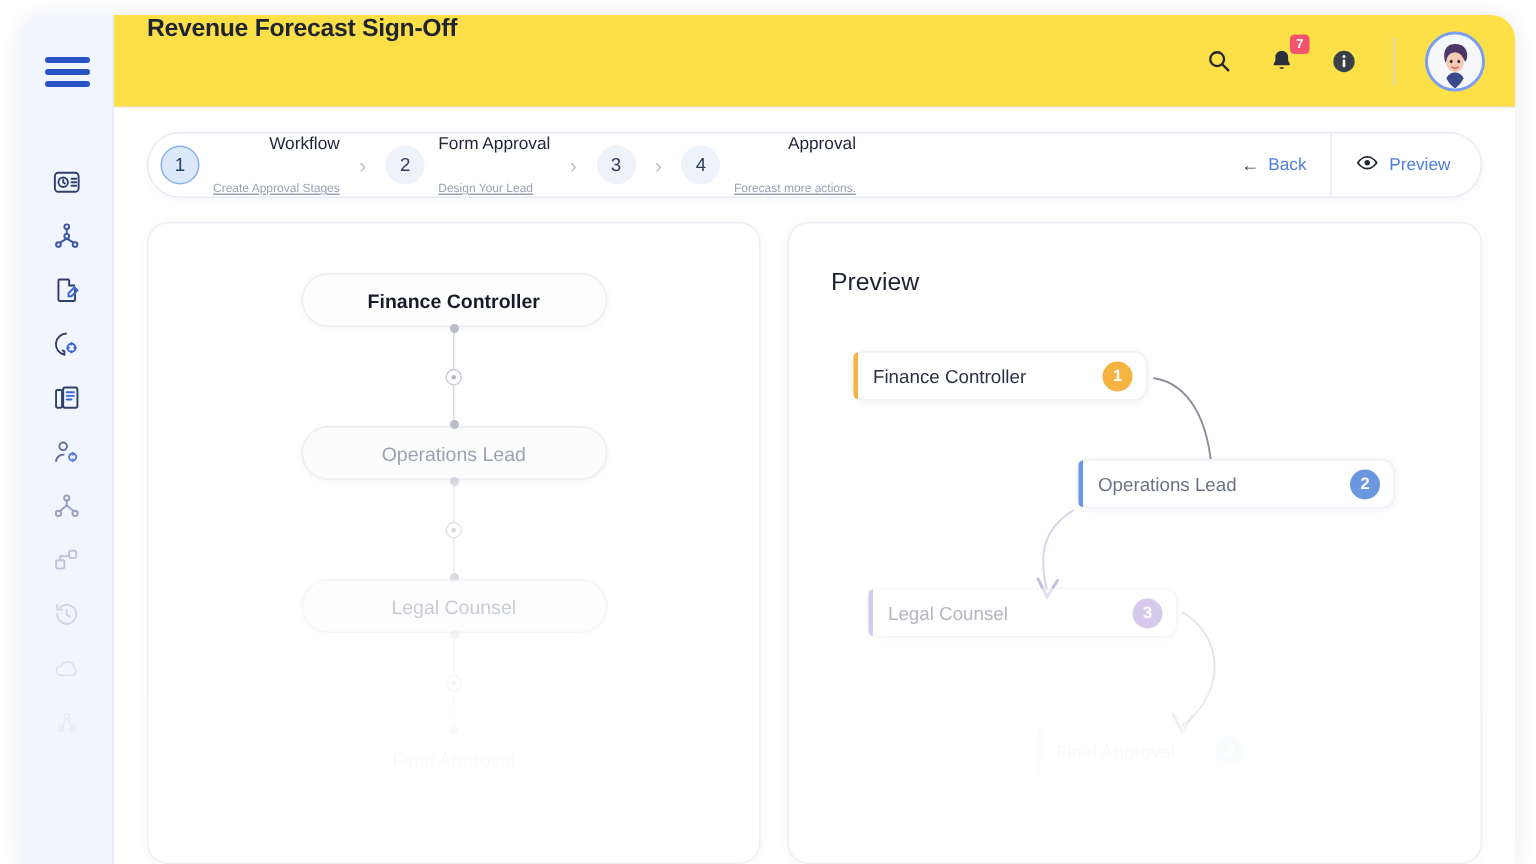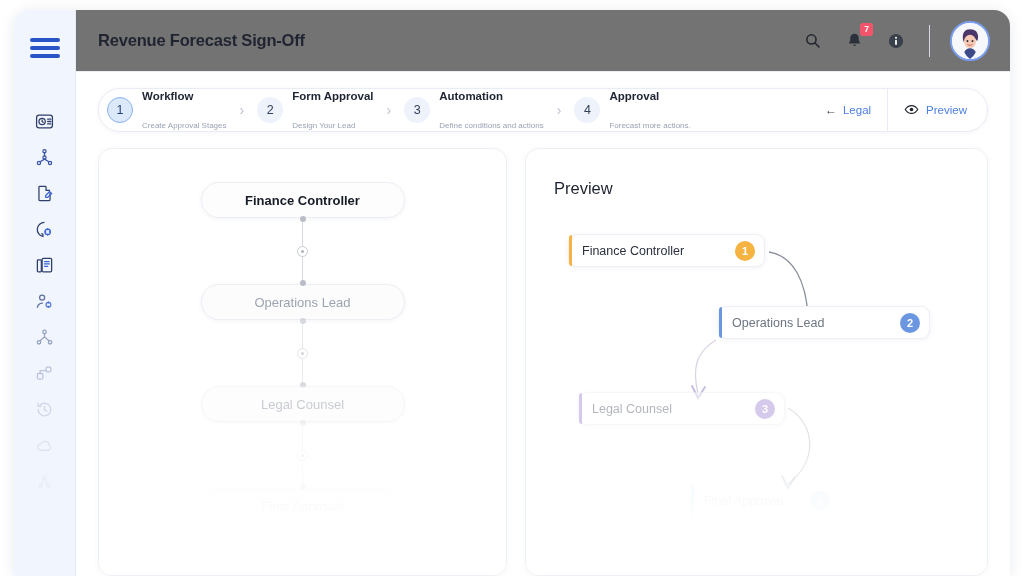--- a/index.html
+++ b/index.html
@@ -61,24 +61,23 @@
     display: flex;
     flex-direction: column;
     background: #ffffff;
     min-width: 0;
   }
 
   .topbar {
     height: 62px;
     flex: 0 0 62px;
     display: flex;
-    align-items: center;
     padding: 0 20px 0 22px;
     border-bottom: 1px solid #ebedf2;
-    background: #737373;
+    background: #fde047;
   }
   .page-title {
     font-size: 16.5px;
     font-weight: bold;
     color: #1f2430;
     letter-spacing: -0.2px;
   }
   .topbar-right {
     margin-left: auto;
     display: flex;
@@ -148,29 +147,31 @@
     flex: 0 0 26px;
   }
   .step.active .step-num {
     background: #dce9fb;
     border: 1.5px solid #89b2ee;
     color: #22407a;
   }
   .step-txt { line-height: 1.15; }
   .step-title {
     font-size: 11.5px;
-    font-weight: bold;
+    font-weight: normal;
     color: #1f2533;
     white-space: nowrap;
+    text-align: right;
   }
   .step-sub {
     font-size: 8px;
     color: #9aa2b4;
     white-space: nowrap;
     margin-top: 18px;
+    text-decoration: underline;
   }
   .step-chevron {
     color: #b9c0cf;
     font-size: 14px;
     margin: 0 9px;
     user-select: none;
   }
   .stepper-actions {
     margin-left: auto;
     display: flex;
@@ -488,39 +489,35 @@
           <div class="step-num">2</div>
           <div class="step-txt">
             <div class="step-title">Form Approval</div>
             <div class="step-sub">Design Your Lead</div>
           </div>
         </div>
         <div class="step-chevron">›</div>
 
         <div class="step">
           <div class="step-num">3</div>
-          <div class="step-txt">
-            <div class="step-title">Automation</div>
-            <div class="step-sub">Define conditions and actions</div>
-          </div>
         </div>
         <div class="step-chevron">›</div>
 
         <div class="step">
           <div class="step-num">4</div>
           <div class="step-txt">
             <div class="step-title">Approval</div>
             <div class="step-sub">Forecast more actions.</div>
           </div>
         </div>
 
         <div class="stepper-actions">
           <div class="back-btn">
             <span class="arrow">←</span>
-            <span>Legal</span>
+            <span>Back</span>
           </div>
           <div class="preview-btn">
             <span>
               <svg width="15" height="15" viewBox="0 0 24 24" fill="none" stroke="#22262f" stroke-width="1.9">
                 <path d="M2 12s3.8-6.3 10-6.3S22 12 22 12s-3.8 6.3-10 6.3S2 12 2 12z"></path>
                 <circle cx="12" cy="12" r="2.9" fill="#22262f" stroke="none"></circle>
               </svg>
             </span>
             <span>Preview</span>
           </div>

